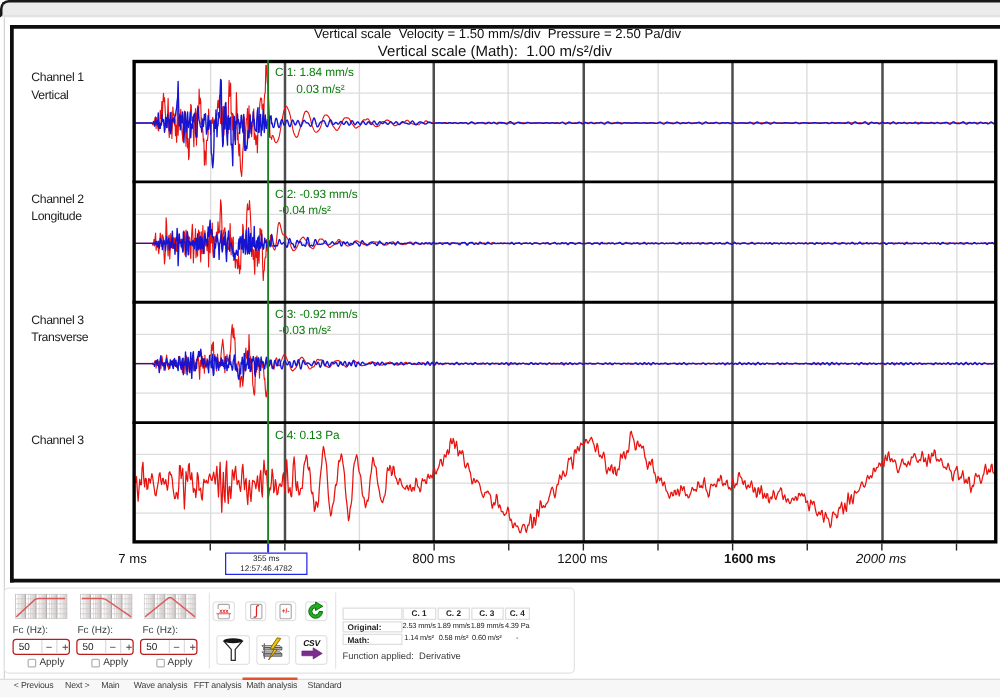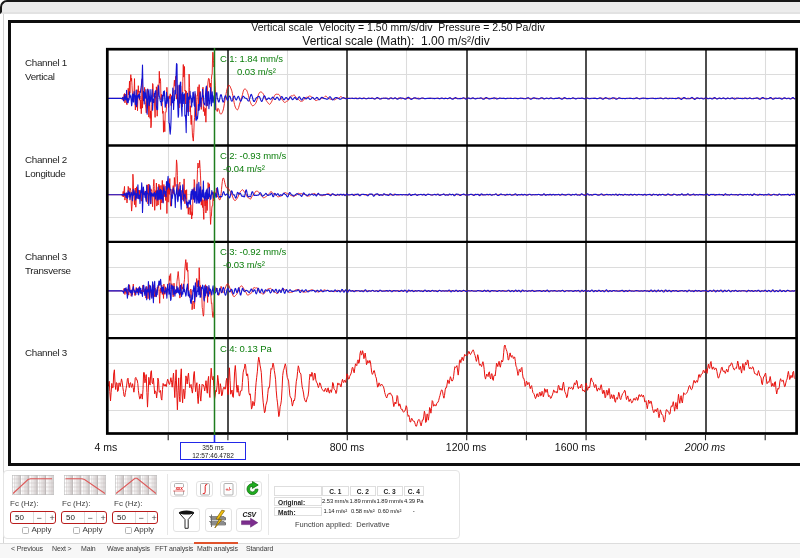--- a/index.html
+++ b/index.html
@@ -34,21 +34,21 @@
 .spin .d2 { position:absolute; left:34px; top:0; width:1px; height:11px; background:#dcdcdc; }
 .spin .m { position:absolute; left:25.5px; top:1.5px; font-size:9px; color:#444; }
 .spin .p { position:absolute; left:38.5px; top:1.5px; font-size:9px; color:#444; }
 .chk { top:526.8px; width:7px; height:7px; border:1px solid #b2b2b2; border-radius:1.5px; background:#fff; }
 .applylab { top:524.8px; font-size:8px; color:#383838; }
 .btn { border:1px solid #e3e3e3; border-radius:3px; background:#fff; }
 
 .tcell { border:1px solid #dedede; background:#fff; font-size:6.6px; color:#222; text-align:center; white-space:nowrap; }
 .thead { font-weight:bold; }
 .tval { font-size:5.9px; color:#222; text-align:center; white-space:nowrap; letter-spacing:-0.1px; }
-#functext { left:274px; top:519.5px; font-size:7.5px; color:#3d3d3d;margin-left:21px; }
+#functext { left:274px; top:519.5px; font-size:7.5px; color:#3d3d3d; }
 
 #tabbar { left:0; top:543px; width:800px; height:15px; background:#f7f7f7;
   border-top:1px solid #dddddd; }
 .tab { top:545px; font-size:7px; color:#3c3c3c; white-space:nowrap; letter-spacing:-0.15px; }
 #activeline { left:194px; top:542px; width:44px; height:2px; background:#e0532c; z-index:3; }
 </style>
 </head>
 <body>
 <div class="abs" id="outerframe"></div>
 <div class="abs" id="chrome"></div>
@@ -110,24 +110,24 @@
 <line x1="765.2" y1="434.8" x2="765.2" y2="440.3" stroke="#222" stroke-width="1.1"></line>
 <line x1="214.5" y1="48" x2="214.5" y2="435" stroke="#1e7d1e" stroke-width="1.5"></line>
 <line x1="214.5" y1="435" x2="214.5" y2="443" stroke="#2228e8" stroke-width="1.6"></line>
 </svg>
 
 <div class="abs glabel" style="left:220px; top:52.2px;">C 1: 1.84 mm/s<br><span style="margin-left:17px">0.03 m/s²</span></div>
 <div class="abs glabel" style="left:220px; top:148.8px;">C 2: -0.93 mm/s<br><span style="margin-left:3px">-0.04 m/s²</span></div>
 <div class="abs glabel" style="left:220px; top:245.2px;">C 3: -0.92 mm/s<br><span style="margin-left:3px">-0.03 m/s²</span></div>
 <div class="abs glabel" style="left:220px; top:341.5px;">C 4: 0.13 Pa</div>
 
-<div class="abs xlab" style="left:66px;">4 ms</div>
+<div class="abs xlab" style="left:66px;">7 ms</div>
 <div class="abs xlab" style="left:307px;">800 ms</div>
 <div class="abs xlab" style="left:426px;">1200 ms</div>
-<div class="abs xlab" style="left:535px;">1600 ms</div>
+<div class="abs xlab" style="left:560px;font-weight:bold;">1600 ms</div>
 <div class="abs xlab" style="left:665px;font-style:italic;">2000 ms</div>
 <div class="abs" id="bluebox">355 ms<br>12:57:46.4782</div>
 
 <div class="abs" id="panel"></div>
 <div class="abs vsep" style="left:167px;"></div>
 <div class="abs vsep" style="left:268px;"></div>
 
 <svg class="abs fgraph" style="left:12px" width="42" height="20">
     <rect x="0" y="0" width="42" height="20" fill="#ffffff"></rect>
     <line x1="2.53" y1="0" x2="2.53" y2="20" stroke="#c2baba" stroke-width="0.45"></line>

